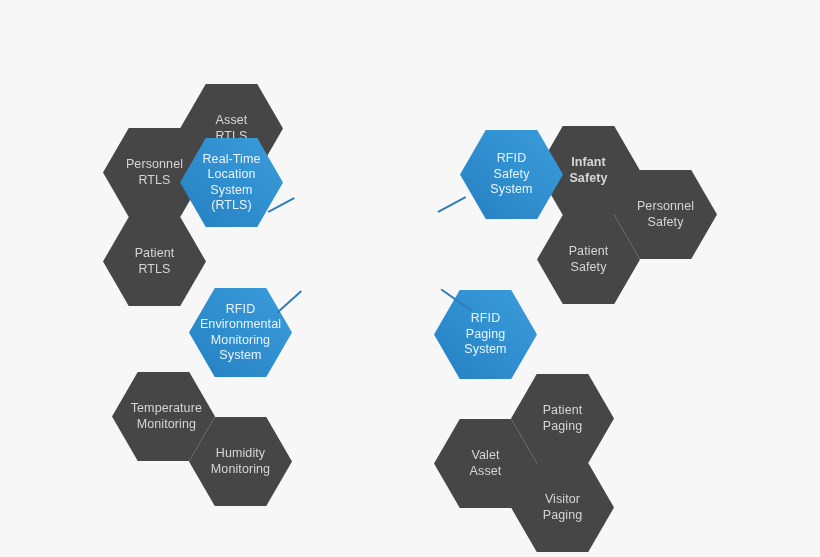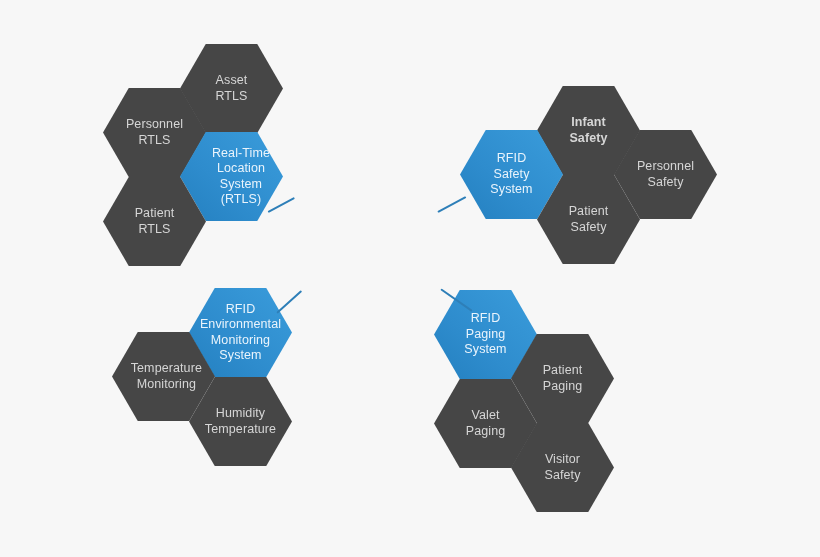--- a/index.html
+++ b/index.html
@@ -27,20 +27,21 @@
     height: 89px;
     clip-path: polygon(25% 0%, 75% 0%, 100% 50%, 75% 100%, 25% 100%, 0% 50%);
     display: flex;
     align-items: center;
     justify-content: center;
     box-sizing: border-box;
     padding: 0 13px;
   }
   .hex-dark {
     background: #464646;
+    margin-top: 40px;
   }
   .hex-blue {
     background: linear-gradient(42deg, #2480c0 0%, #2e8ccd 40%, #3a9cdb 100%);
   }
   .hex-label {
     color: #d6d6d6;
     font-size: 12.5px;
     line-height: 15.5px;
     text-align: center;
     white-space: pre-line;
@@ -63,21 +64,21 @@
 <div id="diagram">
     <div class="cluster" style="left: 0px; top: 0px;">
       <div class="hex hex-dark" style="left: 180px; top: 44px;">
         <div class="hex-label">Asset
 RTLS</div>
       </div>
       <div class="hex hex-dark" style="left: 103px; top: 88px;">
         <div class="hex-label">Personnel
 RTLS</div>
       </div>
-      <div class="hex hex-blue" style="left: 180px; top: 132px; justify-content: flex-end;">
+      <div class="hex hex-blue" style="left: 180px; top: 138px;">
         <div class="hex-label">Real-Time
 Location
 System
 (RTLS)</div>
       </div>
       <div class="hex hex-dark" style="left: 103px; top: 177px;">
         <div class="hex-label">Patient
 RTLS</div>
       </div>
       <div class="connector" style="left: 268px; top: 211px; width: 30px; transform: rotate(-28deg);"></div>
@@ -108,37 +109,37 @@
 Environmental
 Monitoring
 System</div>
       </div>
       <div class="hex hex-dark" style="left: 112px; top: 332px; justify-content: flex-end;">
         <div class="hex-label">Temperature
 Monitoring</div>
       </div>
       <div class="hex hex-dark" style="left: 189px; top: 377px;">
         <div class="hex-label">Humidity
-Temperature</div>
+Monitoring</div>
       </div>
       <div class="connector" style="left: 277px; top: 312px; width: 33px; transform: rotate(-42deg);"></div>
     </div>
     <div class="cluster" style="left: 0px; top: 0px;">
       <div class="hex hex-blue" style="left: 434px; top: 290px;">
         <div class="hex-label">RFID
 Paging
 System</div>
       </div>
       <div class="hex hex-dark" style="left: 511px; top: 334px;">
         <div class="hex-label">Patient
 Paging</div>
       </div>
       <div class="hex hex-dark" style="left: 434px; top: 379px;">
         <div class="hex-label">Valet
-Paging</div>
+Asset</div>
       </div>
       <div class="hex hex-dark" style="left: 511px; top: 423px;">
         <div class="hex-label">Visitor
-Safety</div>
+Paging</div>
       </div>
       <div class="connector" style="left: 472px; top: 310px; width: 38px; transform: rotate(215deg);"></div>
     </div>
   </div>
 
 </body></html>

